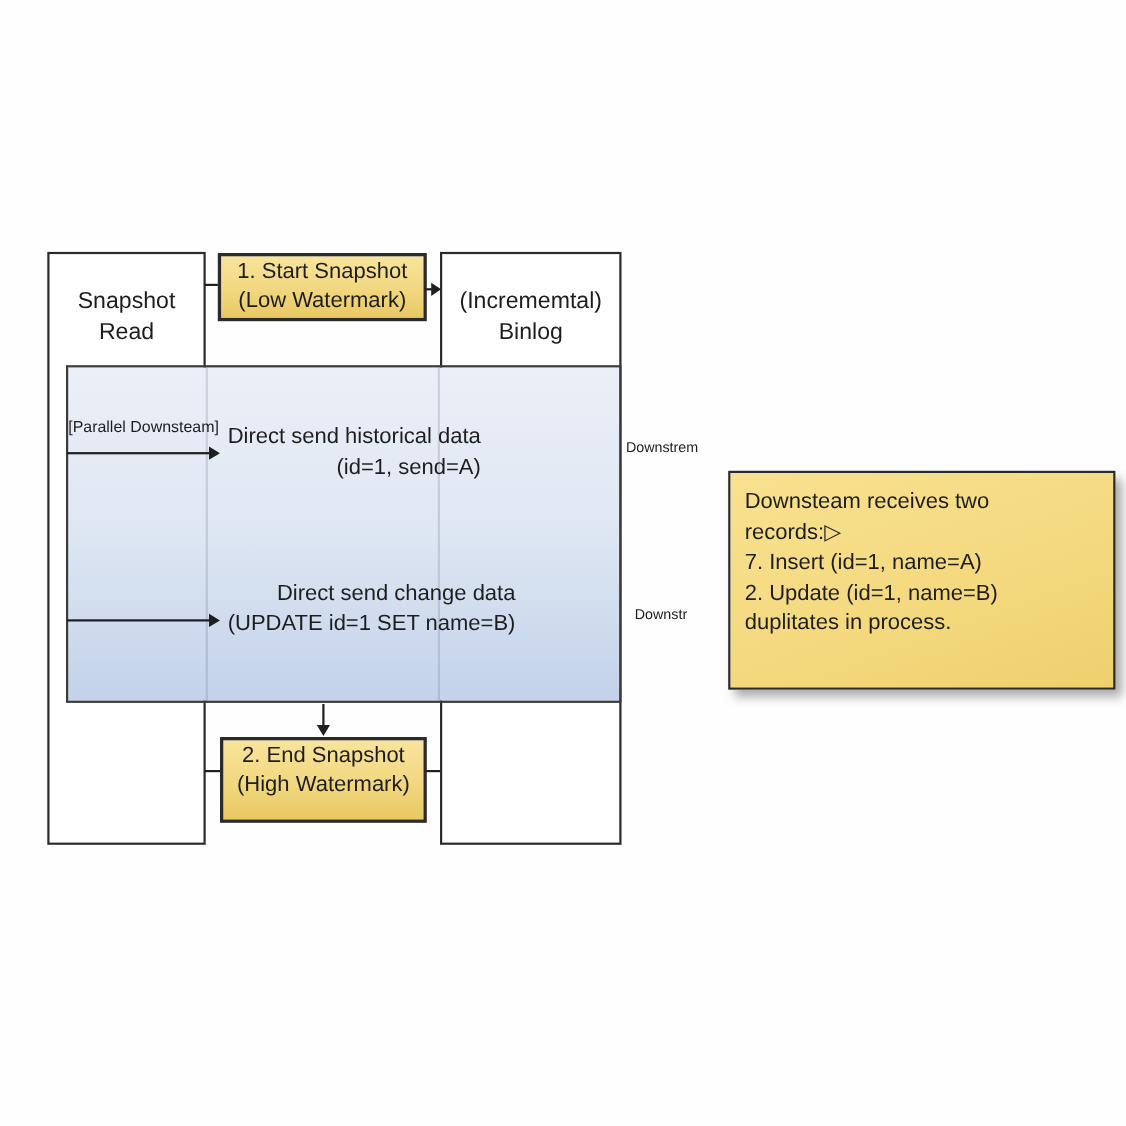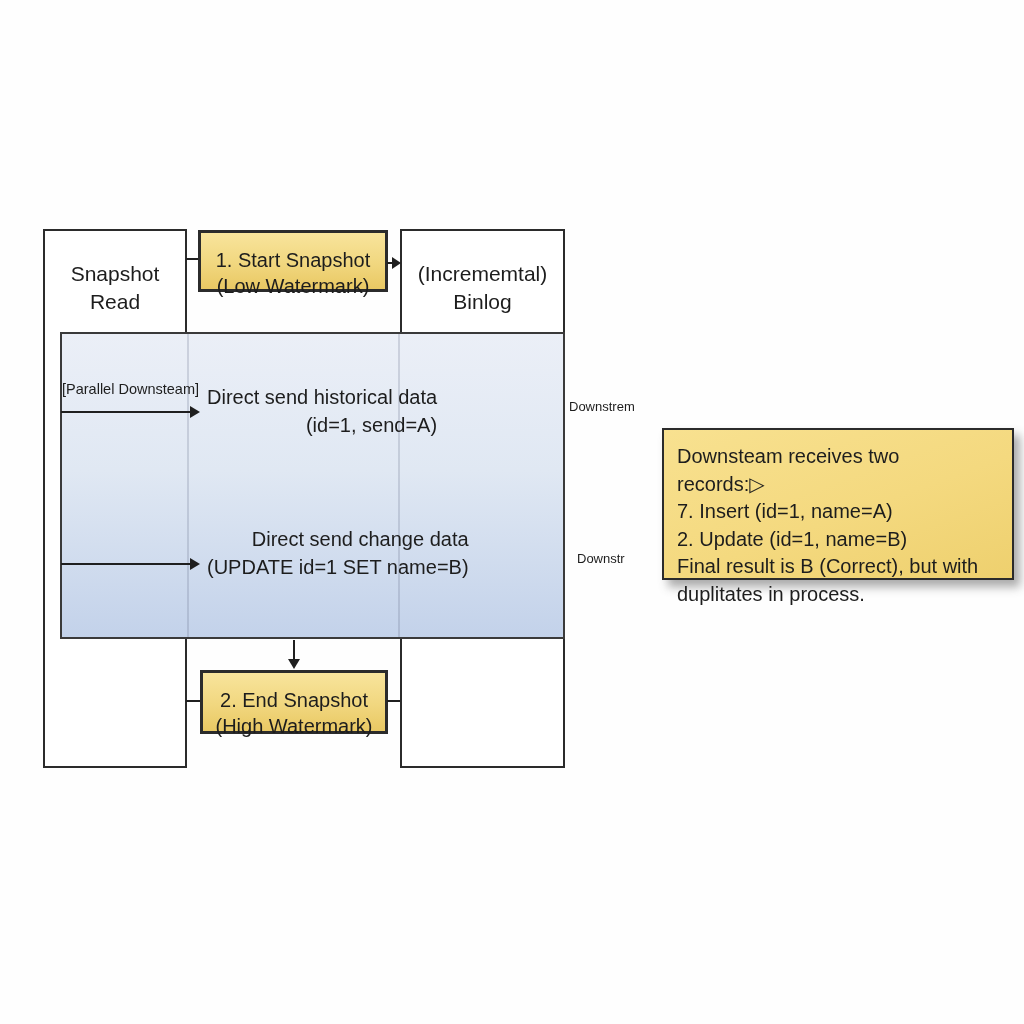--- a/index.html
+++ b/index.html
@@ -44,26 +44,26 @@
   #lifeline-right { left: 336px; }
 
   
   .step-box {
     position: absolute;
     border: 3px solid #2b2b2b;
     background: linear-gradient(180deg, #f8e49c 0%, #f1d77f 55%, #e9c863 100%);
     text-align: center;
     font-size: 20px;
     line-height: 26px;
-    padding-top: 14px;
+    padding-top: 1px;
     z-index: 3;
   }
   .step-box .lbl { display: block; white-space: nowrap; }
   #start-snapshot-box { left: 198px; top: 230px; width: 190px; height: 62px; }
-  #end-snapshot-box   { left: 200px; top: 670px; width: 188px; height: 64px; }
+  #end-snapshot-box   { left: 200px; top: 670px; width: 188px; height: 78px; }
 
   
   .hline { position: absolute; height: 2px; background: #1f1f1f; z-index: 3; }
   .vline { position: absolute; width: 2px; background: #1f1f1f; z-index: 3; }
   .head-right {
     position: absolute; width: 0; height: 0; z-index: 3;
     border-top: 6px solid transparent;
     border-bottom: 6px solid transparent;
     border-left: 10px solid #1f1f1f;
   }
@@ -100,21 +100,21 @@
   
   .downstream-label {
     position: absolute; font-size: 13px; z-index: 1; white-space: nowrap;
   }
   #downstream-top    { left: 569px; top: 399px; }
   #downstream-bottom { left: 577px; top: 551px; }
 
   
   #note-box {
     position: absolute;
-    left: 662px; top: 428px; width: 352px; height: 152px;
+    left: 662px; top: 428px; width: 352px; height: 199px;
     border: 2px solid #2b2b2b;
     background: linear-gradient(160deg, #f8e190 0%, #f4d97f 55%, #eed06e 100%);
     box-shadow: 6px 7px 9px rgba(70,70,70,0.45);
     padding: 13px 0 4px 13px;
     z-index: 4;
     overflow: visible;
   }
   #note-box .note-line {
     font-size: 20px;
     line-height: 27.5px;
@@ -180,17 +180,16 @@
   </div>
 
   <div class="downstream-label" id="downstream-top">Downstrem</div>
   <div class="downstream-label" id="downstream-bottom">Downstr</div>
 
   <div id="note-box">
       <div class="note-line">Downsteam receives two</div>
       <div class="note-line">records:▷</div>
       <div class="note-line">7. Insert (id=1, name=A)</div>
       <div class="note-line">2. Update (id=1, name=B)</div>
-      <div class="note-line">Final result is B (Correct), but with</div>
       <div class="note-line">duplitates in process.</div>
     </div>
 
 </div>
 
 </body></html>

